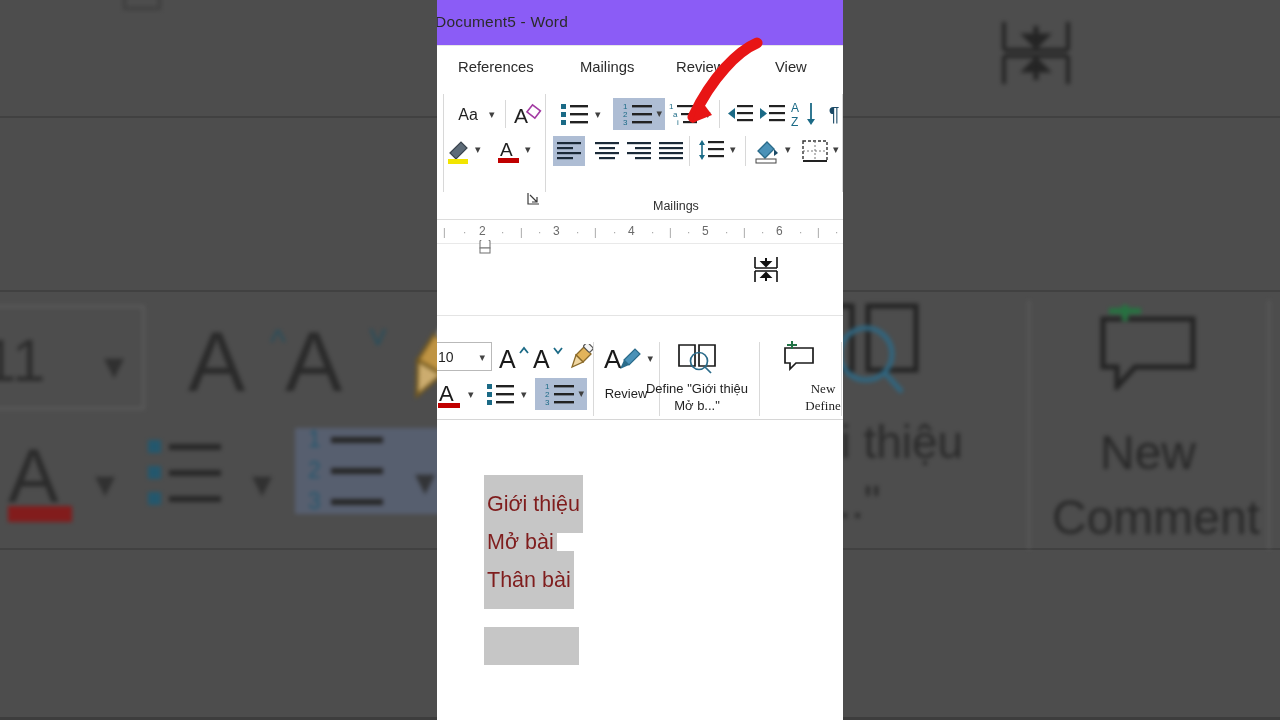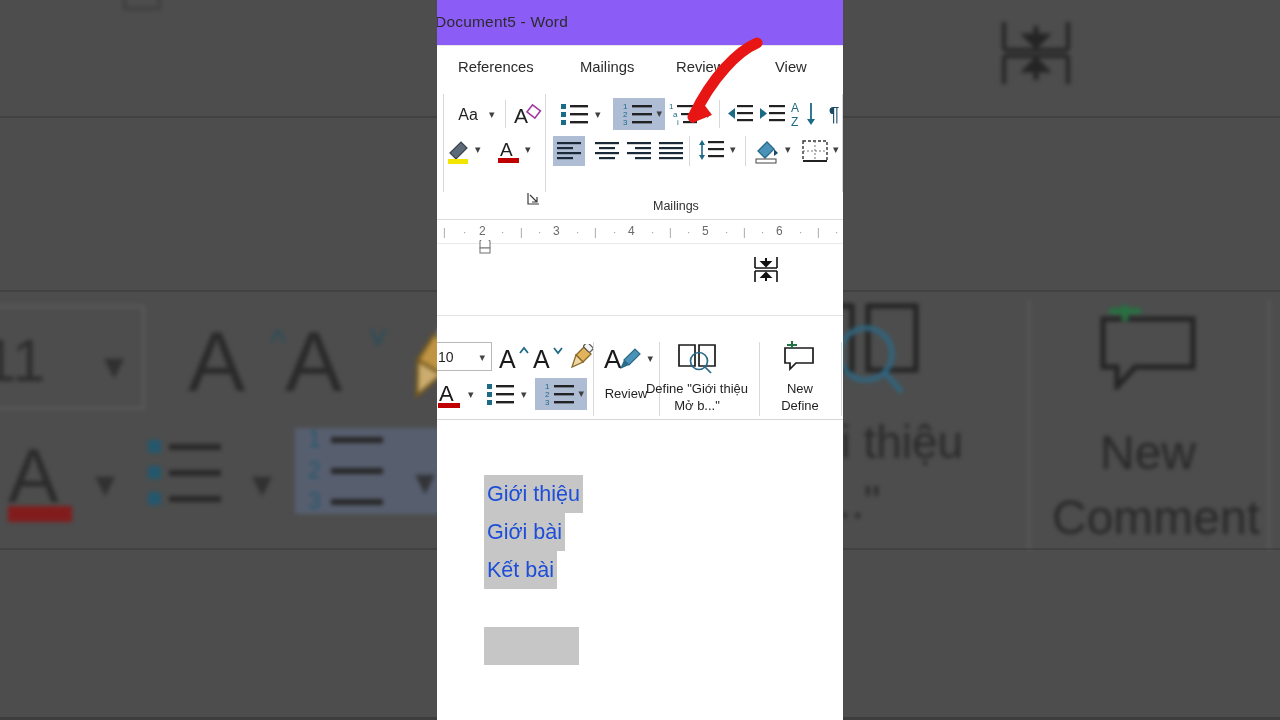--- a/index.html
+++ b/index.html
@@ -124,22 +124,22 @@
     border:1px solid #b9b9b9; background:#fff;
   }
   .mb-fontsize .val { position:absolute; left:3px; top:6px; font-size:14px; color:#1f1f1f; }
   .mb-fontsize .cv  { position:absolute; right:6px; top:8px; font-size:11px; color:#444; }
   .mb-label { position:absolute; font-size:13px; color:#1f1f1f; text-align:center; }
 
   
   .docarea { position:absolute; left:0; top:421px; width:406px; height:299px; background:#fff; }
   .doc-lines { position:absolute; left:47px; top:54px; }
   .doc-line {
-    font-size:21.5px; color:#1d4ed8; line-height:38px; white-space:pre;
-    background:#c6c6c6; display:inline-block; padding:0 3px;
+    font-size:21.5px; color:#7f1d1d; line-height:38px; white-space:pre;
+    background:#c6c6c6; display:inline-block; padding:10px 3px;
   }
   .doc-row { height:38px; }
   .doc-tail { position:absolute; left:47px; top:206px; width:95px; height:38px; background:#c6c6c6; }
 
   
   #redarrow { position:absolute; left:660px; top:35px; width:110px; height:110px; pointer-events:none; }
 
   
   .bg-bottom-line { position:absolute; left:0; right:0; bottom:0; height:3px; background:#3d3d3d; }
 </style>
@@ -562,34 +562,34 @@
     </div>
 
     <div class="mb-div" style="left:322px;"></div>
 
     <div class="mb-el" style="left:344px; top:3px; width:36px; height:30px;">
       <svg width="36" height="30" viewBox="0 0 36 30">
         <path d="M4 7 L32 7 L32 22 L15 22 L9 28 L9 22 L4 22 Z" stroke="#1b1b1b" stroke-width="1.7" fill="none"></path>
         <path d="M11 8 L11 0 M6 4 L16 4" stroke="#217346" stroke-width="2"></path>
       </svg>
     </div>
-    <div class="mb-label" style="left:326px; top:42px; width:74px; line-height:17px;">
+    <div class="mb-label" style="left:349px; top:42px; width:74px; line-height:17px;font-family:Liberation Serif, serif;">
       <div>New</div>
       <div>Define</div>
     </div>
 
     <div class="mb-div" style="left:404px;"></div>
   </div>
 
   <div class="docarea">
     <div class="doc-tail"></div>
     <div class="doc-lines">
       <div class="doc-row"><span class="doc-line">Giới thiệu</span></div>
-      <div class="doc-row"><span class="doc-line">Giới bài</span></div>
-      <div class="doc-row"><span class="doc-line">Kết bài</span></div>
+      <div class="doc-row"><span class="doc-line">Mở bài</span></div>
+      <div class="doc-row"><span class="doc-line">Thân bài</span></div>
     </div>
   </div>
 </div>
 
 <svg id="redarrow" viewBox="0 0 110 110">
   <path d="M97 8 C 78 16, 52 42, 33 82" stroke="#e81515" stroke-width="11" fill="none" stroke-linecap="round"></path>
   <path d="M40 64 L32 88 L52 80 Z" fill="#e81515"></path>
 </svg>
 
 </body></html>

